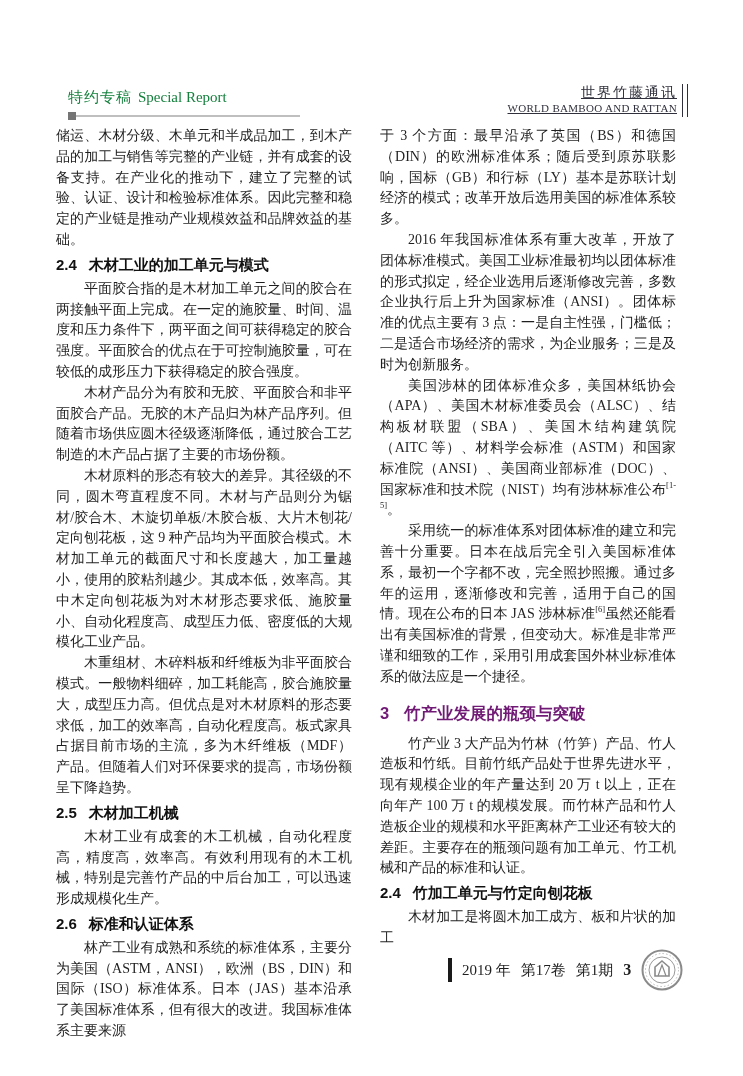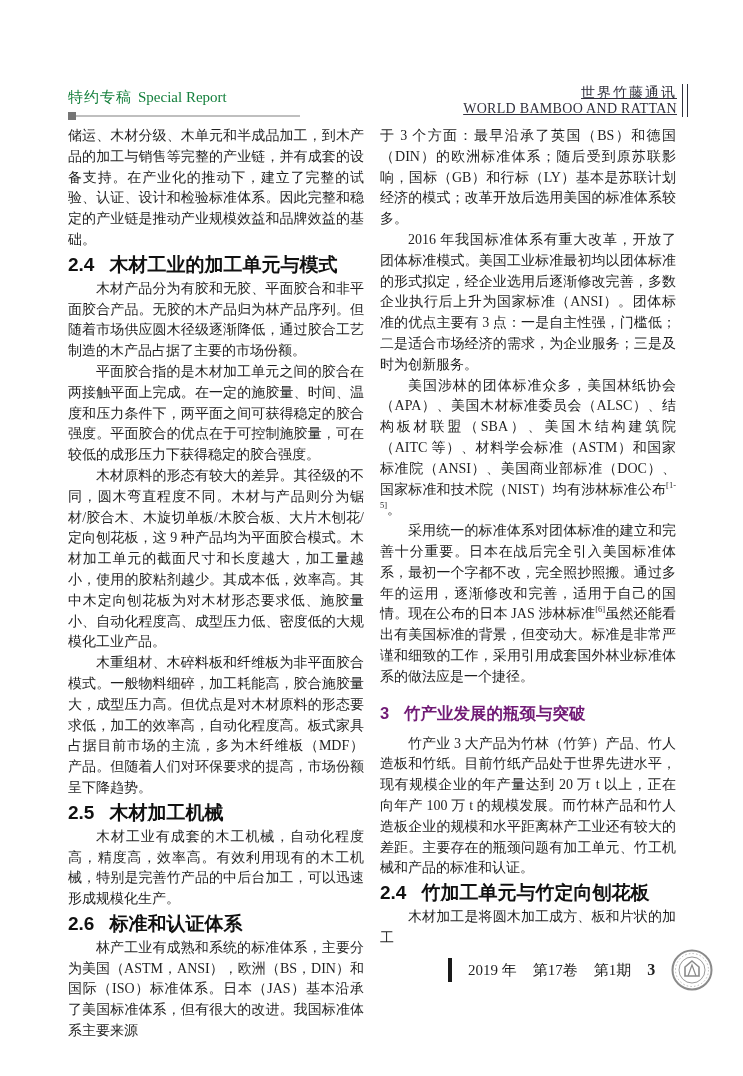--- a/index.html
+++ b/index.html
@@ -10,48 +10,48 @@
   }
   .page { position:relative; width:743px; height:1076px; background:#fff; overflow:hidden; }
 
   
   .header-left { position:absolute; left:68px; top:88px; width:250px; color:#15803d; font-size:15px; letter-spacing:1px; }
   .header-left .en { margin-left:6px; letter-spacing:0; }
   .header-rule { position:absolute; left:68px; top:115px; width:232px; height:2px; background:#bfbfbf; }
   .header-square { position:absolute; left:0; top:-3px; width:8px; height:8px; background:#757575; }
   .header-right { position:absolute; right:66px; top:84px; text-align:right; color:#30303c;text-decoration:underline; }
   .journal-cn { font-size:14px; letter-spacing:2px; line-height:18px; }
-  .journal-en { font-size:14px; line-height:13px; letter-spacing:0.3px; }
+  .journal-en { font-size:11px; line-height:13px; letter-spacing:0.3px; }
   .header-bars { position:absolute; right:55px; top:84px; height:33px; width:4px;
     border-left:1.5px solid #30303c; border-right:1.5px solid #30303c; }
 
   
   .col { position:absolute; top:126px; width:296px; }
-  .col-left  { left:68px; }
+  .col-left  { left:56px; }
   .col-right { left:380px; }
   .col p {
     margin:0; font-size:14px; line-height:20.8px;
     text-align:justify; text-indent:2em;
   }
   .col p.cont { text-indent:0; }
   sup.cite { font-size:8.5px; vertical-align:super; line-height:0; }
 
   .h-sub {
-    margin:3px 0 3px; font-size:19px; font-weight:700; color:#111;
+    margin:3px 0 3px; font-size:15px; font-weight:700; color:#111;
     font-family:"Liberation Sans","DejaVu Sans",sans-serif; line-height:22px;
   }
   .h-sub .h-title { margin-left:0.8em; }
   .h-section {
     margin:13px 0 9px; font-size:16.5px; font-weight:700; color:#701a75;
     font-family:"Liberation Sans","DejaVu Sans",sans-serif; line-height:24px;
   }
   .h-section .h-title { margin-left:0.9em; }
 
   
-  .footer { position:absolute; left:448px; top:948px; height:44px; display:flex; align-items:center; gap:16px; }
+  .footer { position:absolute; left:448px; top:948px; height:44px; display:flex; align-items:center; gap:10px; }
   .footer-bar { display:inline-block; width:4px; height:24px; background:#1a1a1a; }
   .footer-item { font-size:15px; color:#1f1f1f; }
   .footer-page { font-size:16px; font-weight:700; color:#1f1f1f; }
   .seal { width:42px; height:42px; }
 </style>
 </head>
 <body>
 
 <div class="page">
 
@@ -65,22 +65,22 @@
     <div class="journal-cn">世界竹藤通讯</div>
     <div class="journal-en">WORLD BAMBOO AND RATTAN</div>
   </div>
   <div class="header-bars"></div>
 
   <div class="col col-left">
     <p class="cont">储运、木材分级、木单元和半成品加工，到木产品的加工与销售等完整的产业链，并有成套的设备支持。在产业化的推动下，建立了完整的试验、认证、设计和检验标准体系。因此完整和稳定的产业链是推动产业规模效益和品牌效益的基础。</p>
     <div class="h-sub">
       <span class="h-num">2.4</span><span class="h-title">木材工业的加工单元与模式</span>
     </div>
+    <p>平面胶合指的是木材加工单元之间的胶合在两接触平面上完成。在一定的施胶量、时间、温度和压力条件下，两平面之间可获得稳定的胶合强度。平面胶合的优点在于可控制施胶量，可在较低的成形压力下获得稳定的胶合强度。</p>
     <p>木材产品分为有胶和无胶、平面胶合和非平面胶合产品。无胶的木产品归为林产品序列。但随着市场供应圆木径级逐渐降低，通过胶合工艺制造的木产品占据了主要的市场份额。</p>
-    <p>平面胶合指的是木材加工单元之间的胶合在两接触平面上完成。在一定的施胶量、时间、温度和压力条件下，两平面之间可获得稳定的胶合强度。平面胶合的优点在于可控制施胶量，可在较低的成形压力下获得稳定的胶合强度。</p>
     <p>木材原料的形态有较大的差异。其径级的不同，圆木弯直程度不同。木材与产品则分为锯材/胶合木、木旋切单板/木胶合板、大片木刨花/定向刨花板，这 9 种产品均为平面胶合模式。木材加工单元的截面尺寸和长度越大，加工量越小，使用的胶粘剂越少。其成本低，效率高。其中木定向刨花板为对木材形态要求低、施胶量小、自动化程度高、成型压力低、密度低的大规模化工业产品。</p>
     <p>木重组材、木碎料板和纤维板为非平面胶合模式。一般物料细碎，加工耗能高，胶合施胶量大，成型压力高。但优点是对木材原料的形态要求低，加工的效率高，自动化程度高。板式家具占据目前市场的主流，多为木纤维板（MDF）产品。但随着人们对环保要求的提高，市场份额呈下降趋势。</p>
     <div class="h-sub">
       <span class="h-num">2.5</span><span class="h-title">木材加工机械</span>
     </div>
     <p>木材工业有成套的木工机械，自动化程度高，精度高，效率高。有效利用现有的木工机械，特别是完善竹产品的中后台加工，可以迅速形成规模化生产。</p>
     <div class="h-sub">
       <span class="h-num">2.6</span><span class="h-title">标准和认证体系</span>
     </div>
     <p>林产工业有成熟和系统的标准体系，主要分为美国（ASTM，ANSI），欧洲（BS，DIN）和国际（ISO）标准体系。日本（JAS）基本沿承了美国标准体系，但有很大的改进。我国标准体系主要来源</p>

